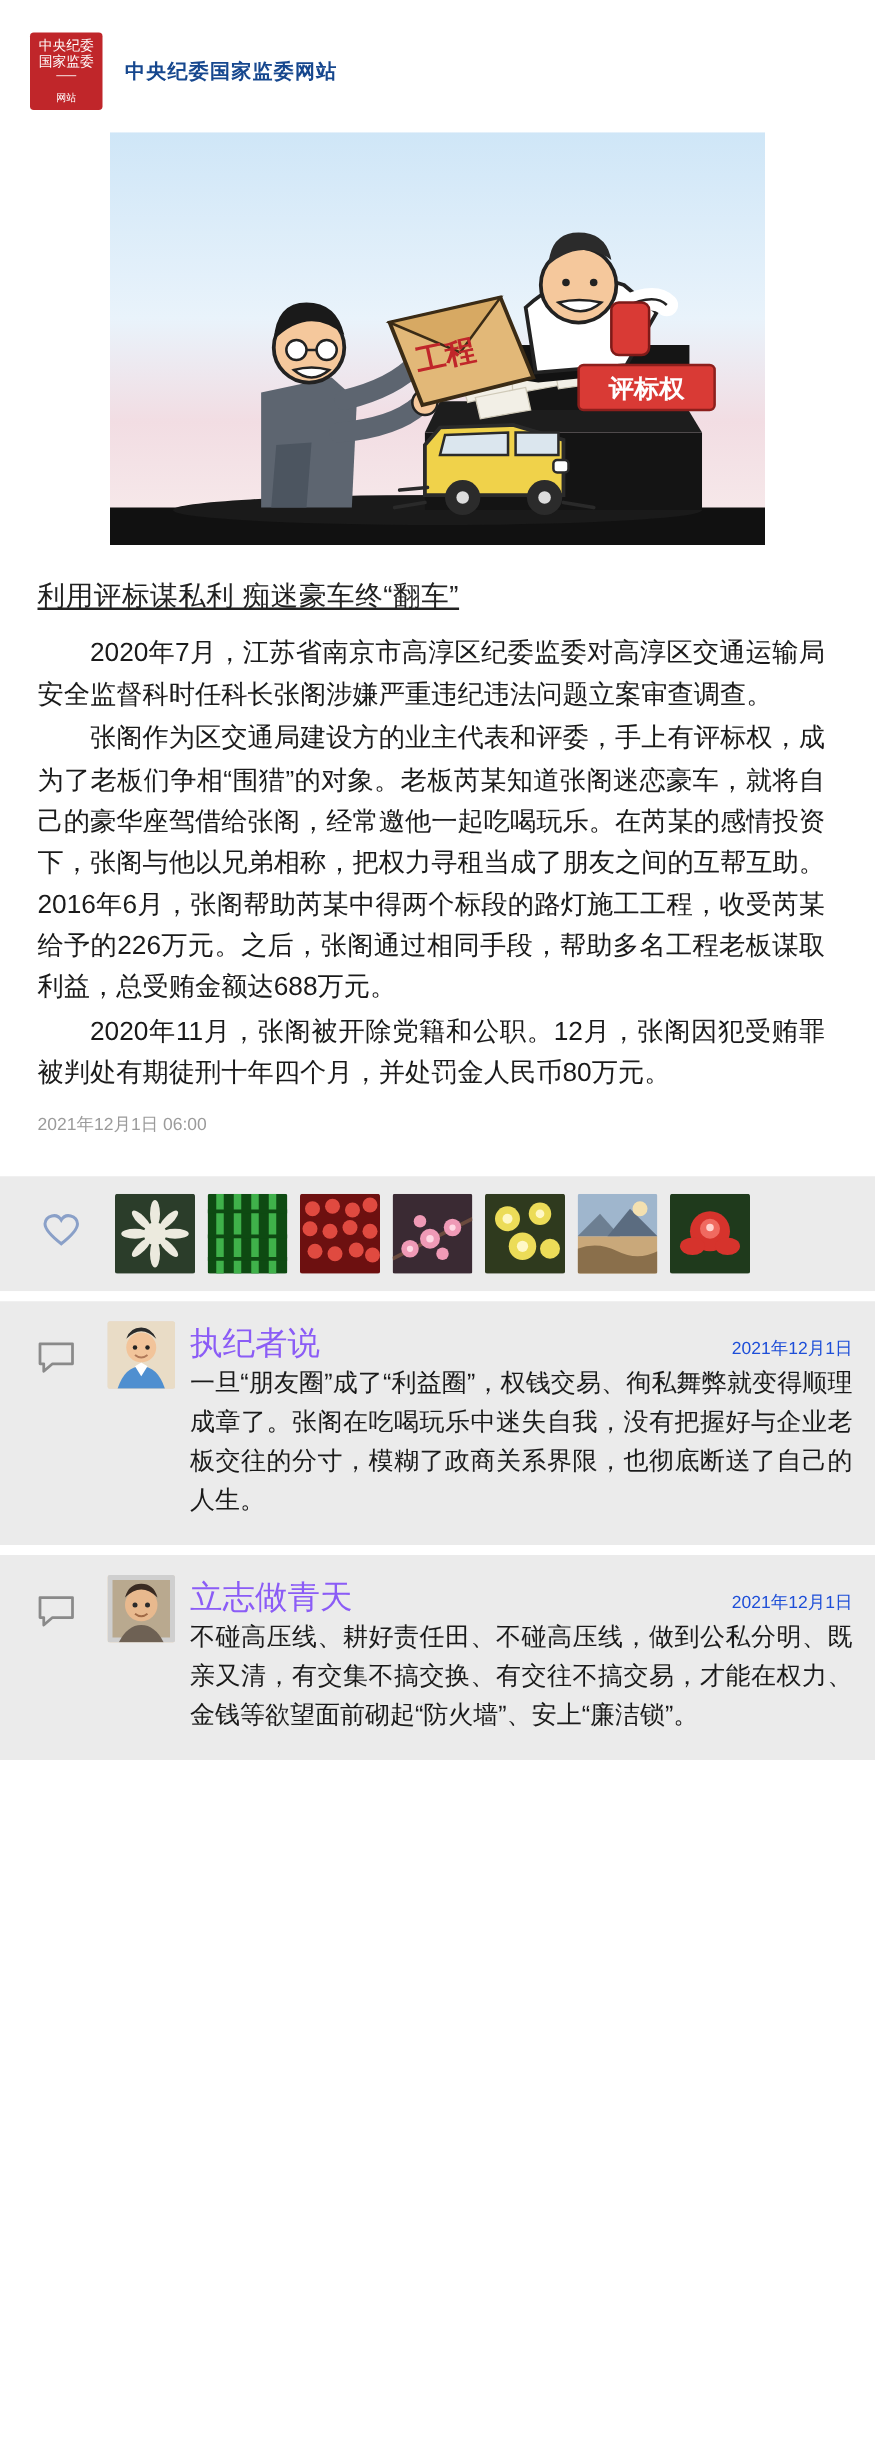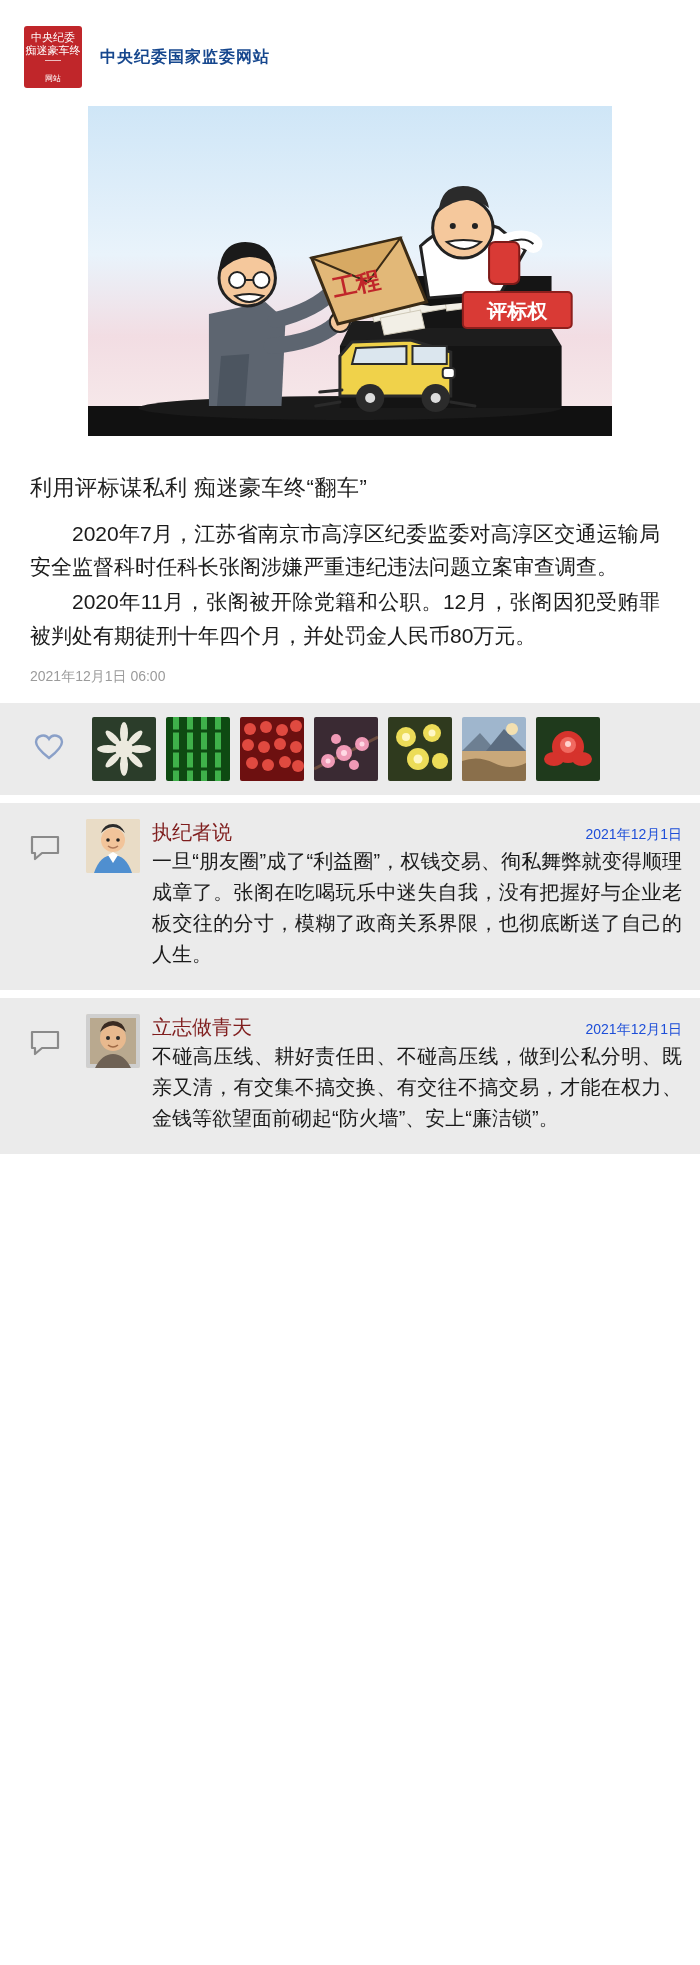--- a/index.html
+++ b/index.html
@@ -68,37 +68,38 @@
   }
   .illus svg { display: block; width: 100%; height: 100%; }
 
   
   .article {
     padding: 18px 30px 0 30px;
   }
   .headline {
     font-size: 22px;
     color: #222;
-    margin: 19px 0 14px 0;
+    margin: 8px 0 14px 0;
     letter-spacing: 0.5px;
+    text-decoration: underline;
   }
   .para {
     font-size: 21px;
     line-height: 1.58;
     color: #1a1a1a;
     text-align: justify;
     text-justify: inter-ideograph;
     text-indent: 2em;
     margin: 0 10px 2px 0;
   }
   .timestamp {
     font-size: 14px;
     color: #9b9b9b;
     margin: 16px 0 0 0;
-    padding-bottom: 17px;
+    padding-bottom: 32px;
   }
 
   
   .likes-bar {
     background: #ebebeb;
     display: flex;
     align-items: center;
     padding: 14px 18px;
     gap: 12px;
   }
@@ -147,22 +148,22 @@
     margin-right: 12px;
   }
   .avatar svg { display: block; width: 100%; height: 100%; }
   .comment-main { flex: 1; }
   .comment-head {
     display: flex;
     align-items: baseline;
     justify-content: space-between;
   }
   .comment-author {
-    font-size: 20px;
-    color: #7f1d1d;
+    font-size: 26px;
+    color: #8b5cf6;
   }
   .comment-date {
     font-size: 14px;
     color: #1d4ed8;
   }
   .comment-text {
     font-size: 20px;
     line-height: 1.55;
     color: #1a1a1a;
     margin-top: 0;
@@ -171,21 +172,21 @@
   }
 </style>
 </head>
 <body>
 
 <div class="page">
 
   <div class="header">
     <div class="logo">
       <span>中央纪委</span>
-      <span>痴迷豪车终</span>
+      <span>国家监委</span>
       <span class="l3">网站</span>
     </div>
     <div class="site-title">中央纪委国家监委网站</div>
   </div>
 
   <div class="illus-wrap">
     <div class="illus">
       <svg viewBox="0 0 520 330" preserveAspectRatio="none">
         <defs>
           <linearGradient id="sky" x1="0" y1="0" x2="0" y2="1">
@@ -269,20 +270,21 @@
           <rect x="372" y="186" width="108" height="36" rx="4" fill="#d93a35" stroke="#8d1f1c" stroke-width="2"></rect>
           <text x="426" y="212" font-size="20" font-family="Liberation Sans, sans-serif" fill="#ffffff" font-weight="bold" text-anchor="middle">评标权</text>
         </g>
       </svg>
     </div>
   </div>
 
   <div class="article">
     <div class="headline">利用评标谋私利  痴迷豪车终“翻车”</div>
     <p class="para">2020年7月，江苏省南京市高淳区纪委监委对高淳区交通运输局安全监督科时任科长张阁涉嫌严重违纪违法问题立案审查调查。</p>
+    <p class="para">张阁作为区交通局建设方的业主代表和评委，手上有评标权，成为了老板们争相“围猎”的对象。老板芮某知道张阁迷恋豪车，就将自己的豪华座驾借给张阁，经常邀他一起吃喝玩乐。在芮某的感情投资下，张阁与他以兄弟相称，把权力寻租当成了朋友之间的互帮互助。2016年6月，张阁帮助芮某中得两个标段的路灯施工工程，收受芮某给予的226万元。之后，张阁通过相同手段，帮助多名工程老板谋取利益，总受贿金额达688万元。</p>
     <p class="para">2020年11月，张阁被开除党籍和公职。12月，张阁因犯受贿罪被判处有期徒刑十年四个月，并处罚金人民币80万元。</p>
     <div class="timestamp">2021年12月1日 06:00</div>
   </div>
 
   <div class="likes-bar">
     <span class="heart-icon">
       <svg width="30" height="28" viewBox="0 0 30 28" aria-hidden="true">
         <path d="M15 25 C6 18 2 13 2 9 A7 7 0 0 1 15 6 A7 7 0 0 1 28 9 C28 13 24 18 15 25 Z" fill="none" stroke="#8aa0c8" stroke-width="2.4"></path>
       </svg>
     </span>

